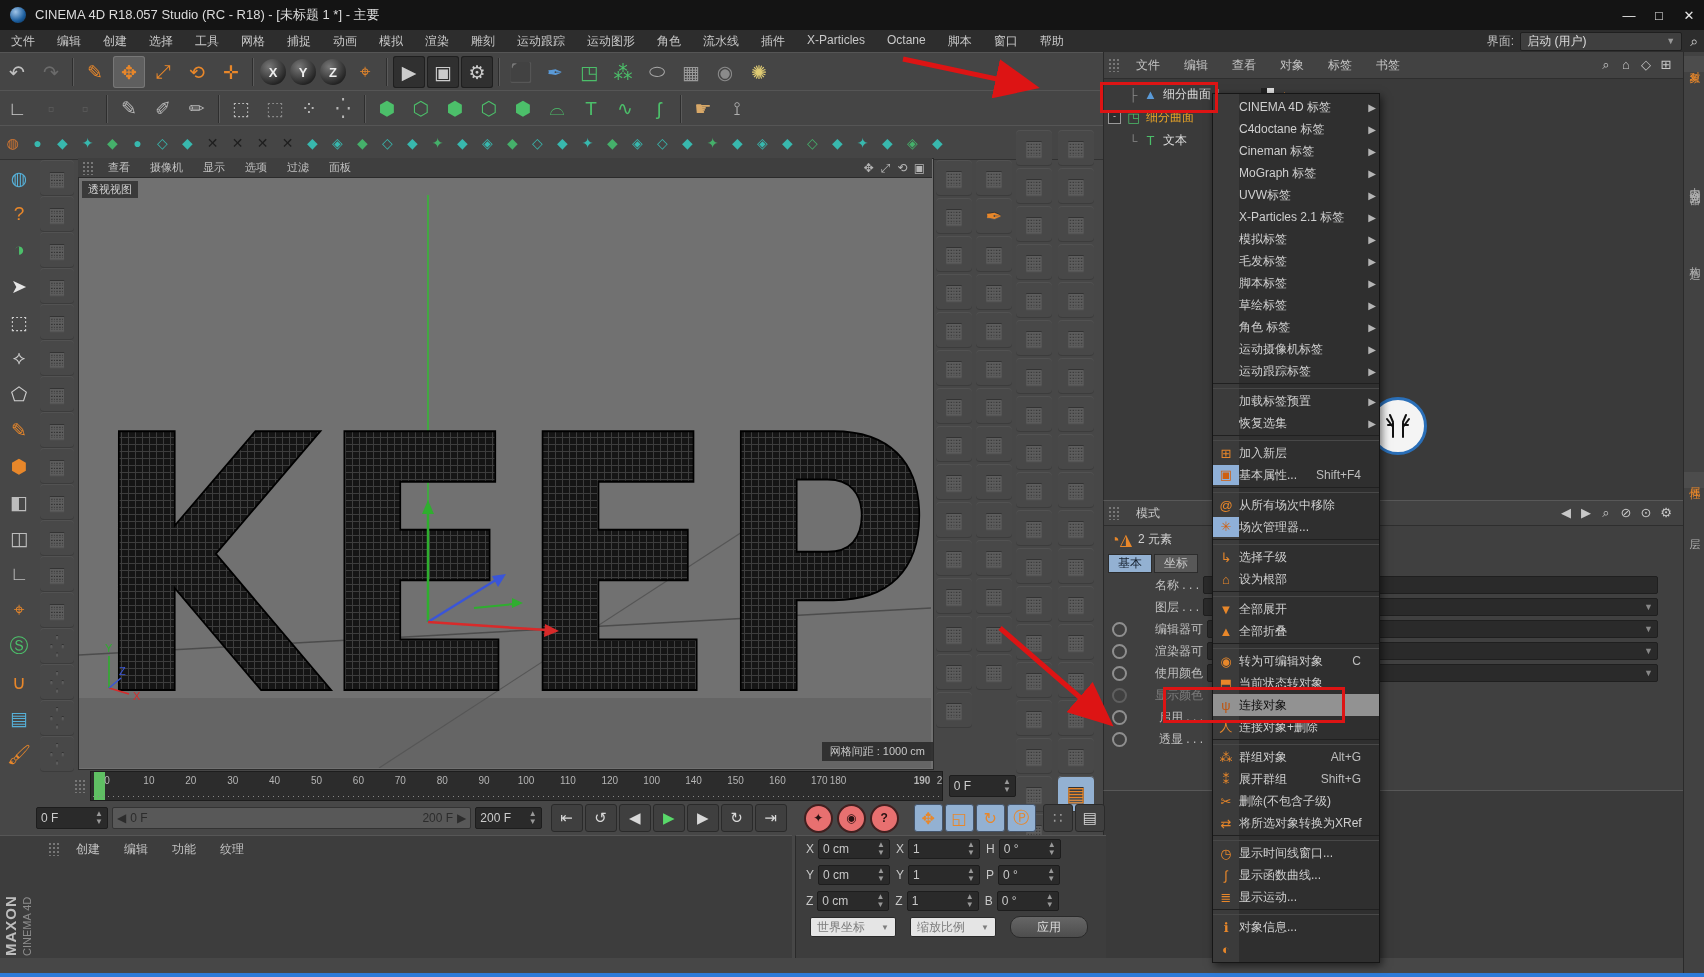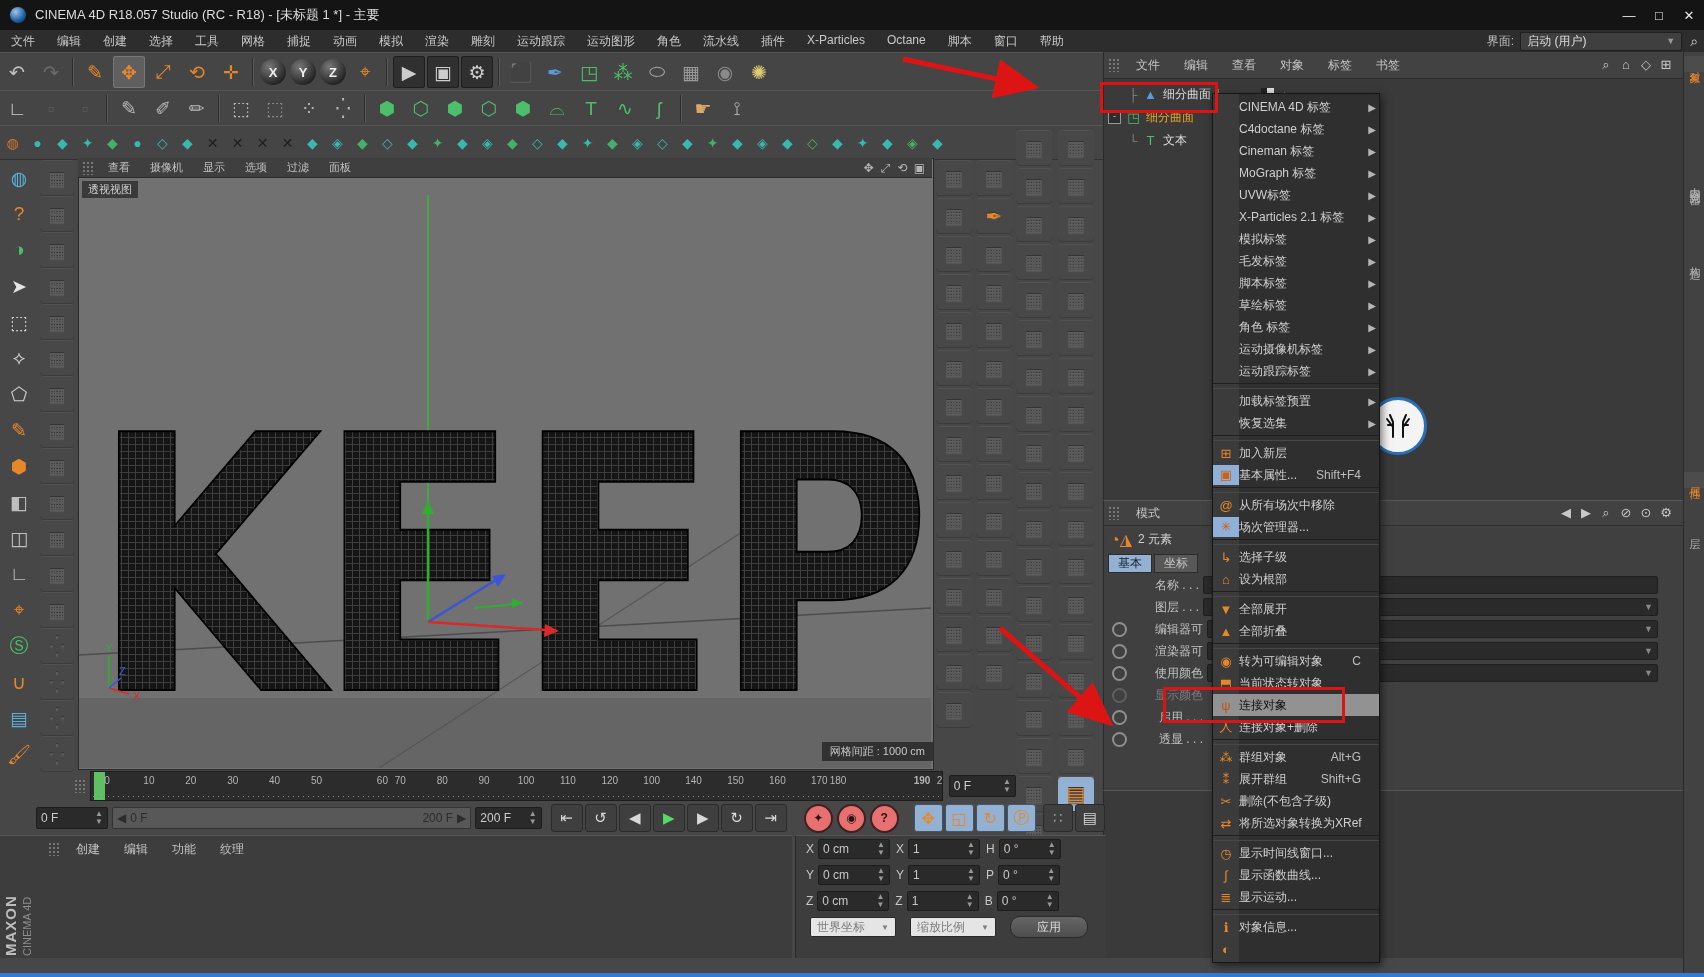--- a/index.html
+++ b/index.html
@@ -565,21 +565,21 @@
     <div class="grip"></div>
     <div class="ruler-track" id="ruler-track">
       <div class="cur-marker"></div>
       <div class="tick-dots"></div>
     <div class="tick-label" style="left: 16px;">0</div>
         <div class="tick-label" style="left: 57.9px;">10</div>
         <div class="tick-label" style="left: 99.8px;">20</div>
         <div class="tick-label" style="left: 141.7px;">30</div>
         <div class="tick-label" style="left: 183.6px;">40</div>
         <div class="tick-label" style="left: 225.5px;">50</div>
-        <div class="tick-label" style="left: 267.4px; margin-left: 24px;">60</div>
+        <div class="tick-label" style="left: 267.4px;">60</div>
         <div class="tick-label" style="left: 309.3px;">70</div>
         <div class="tick-label" style="left: 351.2px;">80</div>
         <div class="tick-label" style="left: 393.1px;">90</div>
         <div class="tick-label" style="left: 435px;">100</div>
         <div class="tick-label" style="left: 476.9px;">110</div>
         <div class="tick-label" style="left: 518.8px;">120</div>
         <div class="tick-label" style="left: 560.7px;">100</div>
         <div class="tick-label" style="left: 602.6px;">140</div>
         <div class="tick-label" style="left: 644.5px;">150</div>
         <div class="tick-label" style="left: 686.4px;">160</div>

